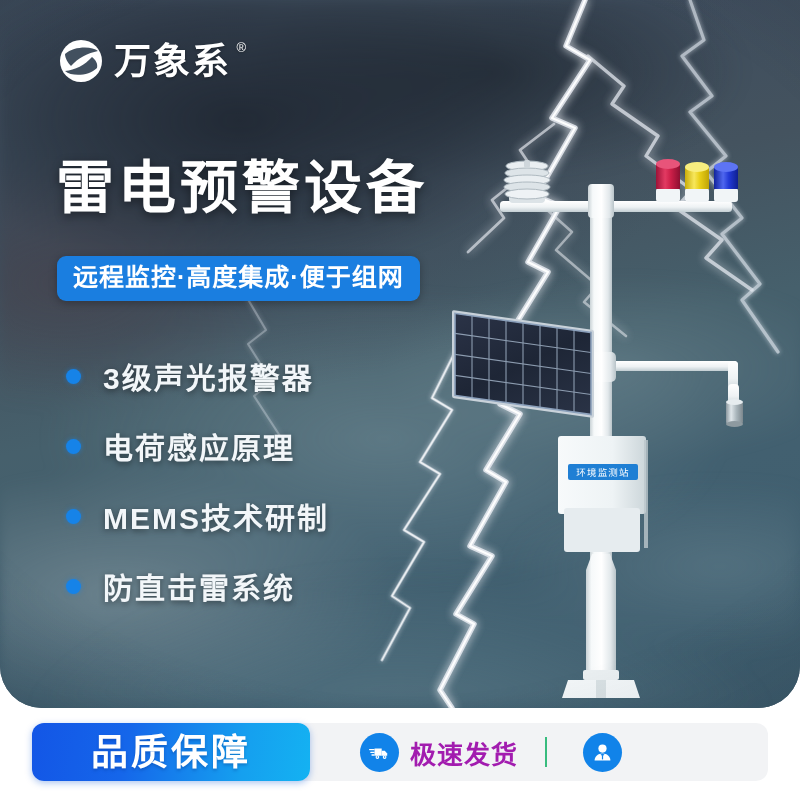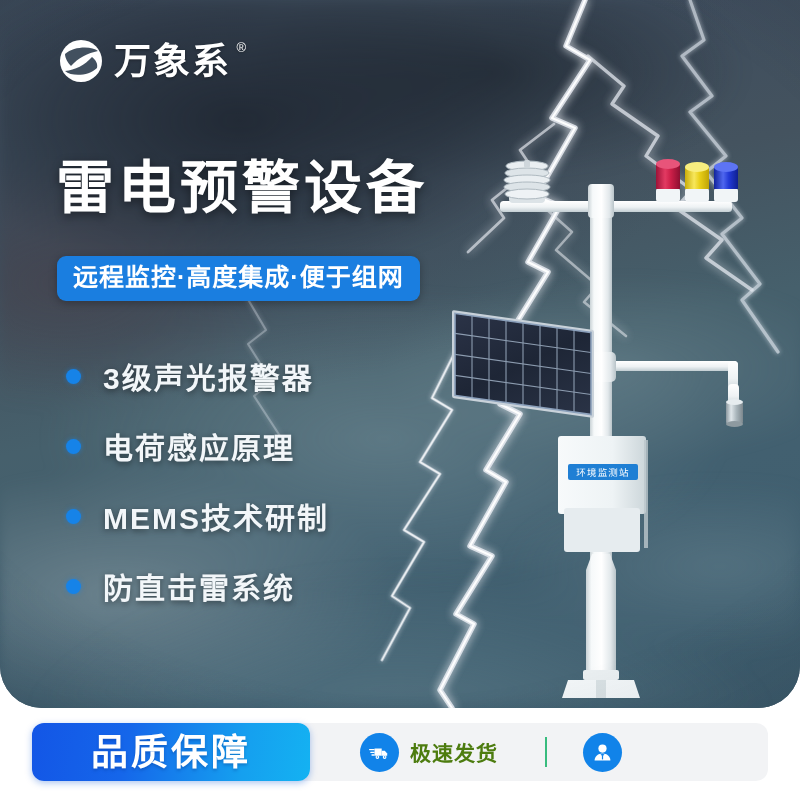--- a/index.html
+++ b/index.html
@@ -108,21 +108,21 @@
     font-size:37px;font-weight:bold;color:#ffffff;letter-spacing:3px;line-height:1;
     text-shadow:0 2px 3px rgba(7,55,140,.35);
   }
   .bb-item{position:absolute;top:0;height:58px;display:flex;align-items:center;gap:11px;}
   .bb-item.ship{left:328px;}
   .bb-item.after{left:551px;}
   .bb-ico{
     width:39px;height:39px;border-radius:50%;background:#1183e9;flex:0 0 39px;
     display:flex;align-items:center;justify-content:center;
   }
-  .bb-label{font-size:21px;font-weight:bold;color:#4d7c0f;letter-spacing:1px;white-space:nowrap;}
+  .bb-label{font-size:26px;font-weight:bold;color:#a21caf;letter-spacing:1px;white-space:nowrap;}
   .bb-div{
     position:absolute;left:513px;top:14px;width:2px;height:30px;background:#17b268;opacity:.85;
   }
 
   
   .device{position:absolute;left:440px;top:84px;width:360px;height:624px;}
 </style>
 </head>
 <body>
 

